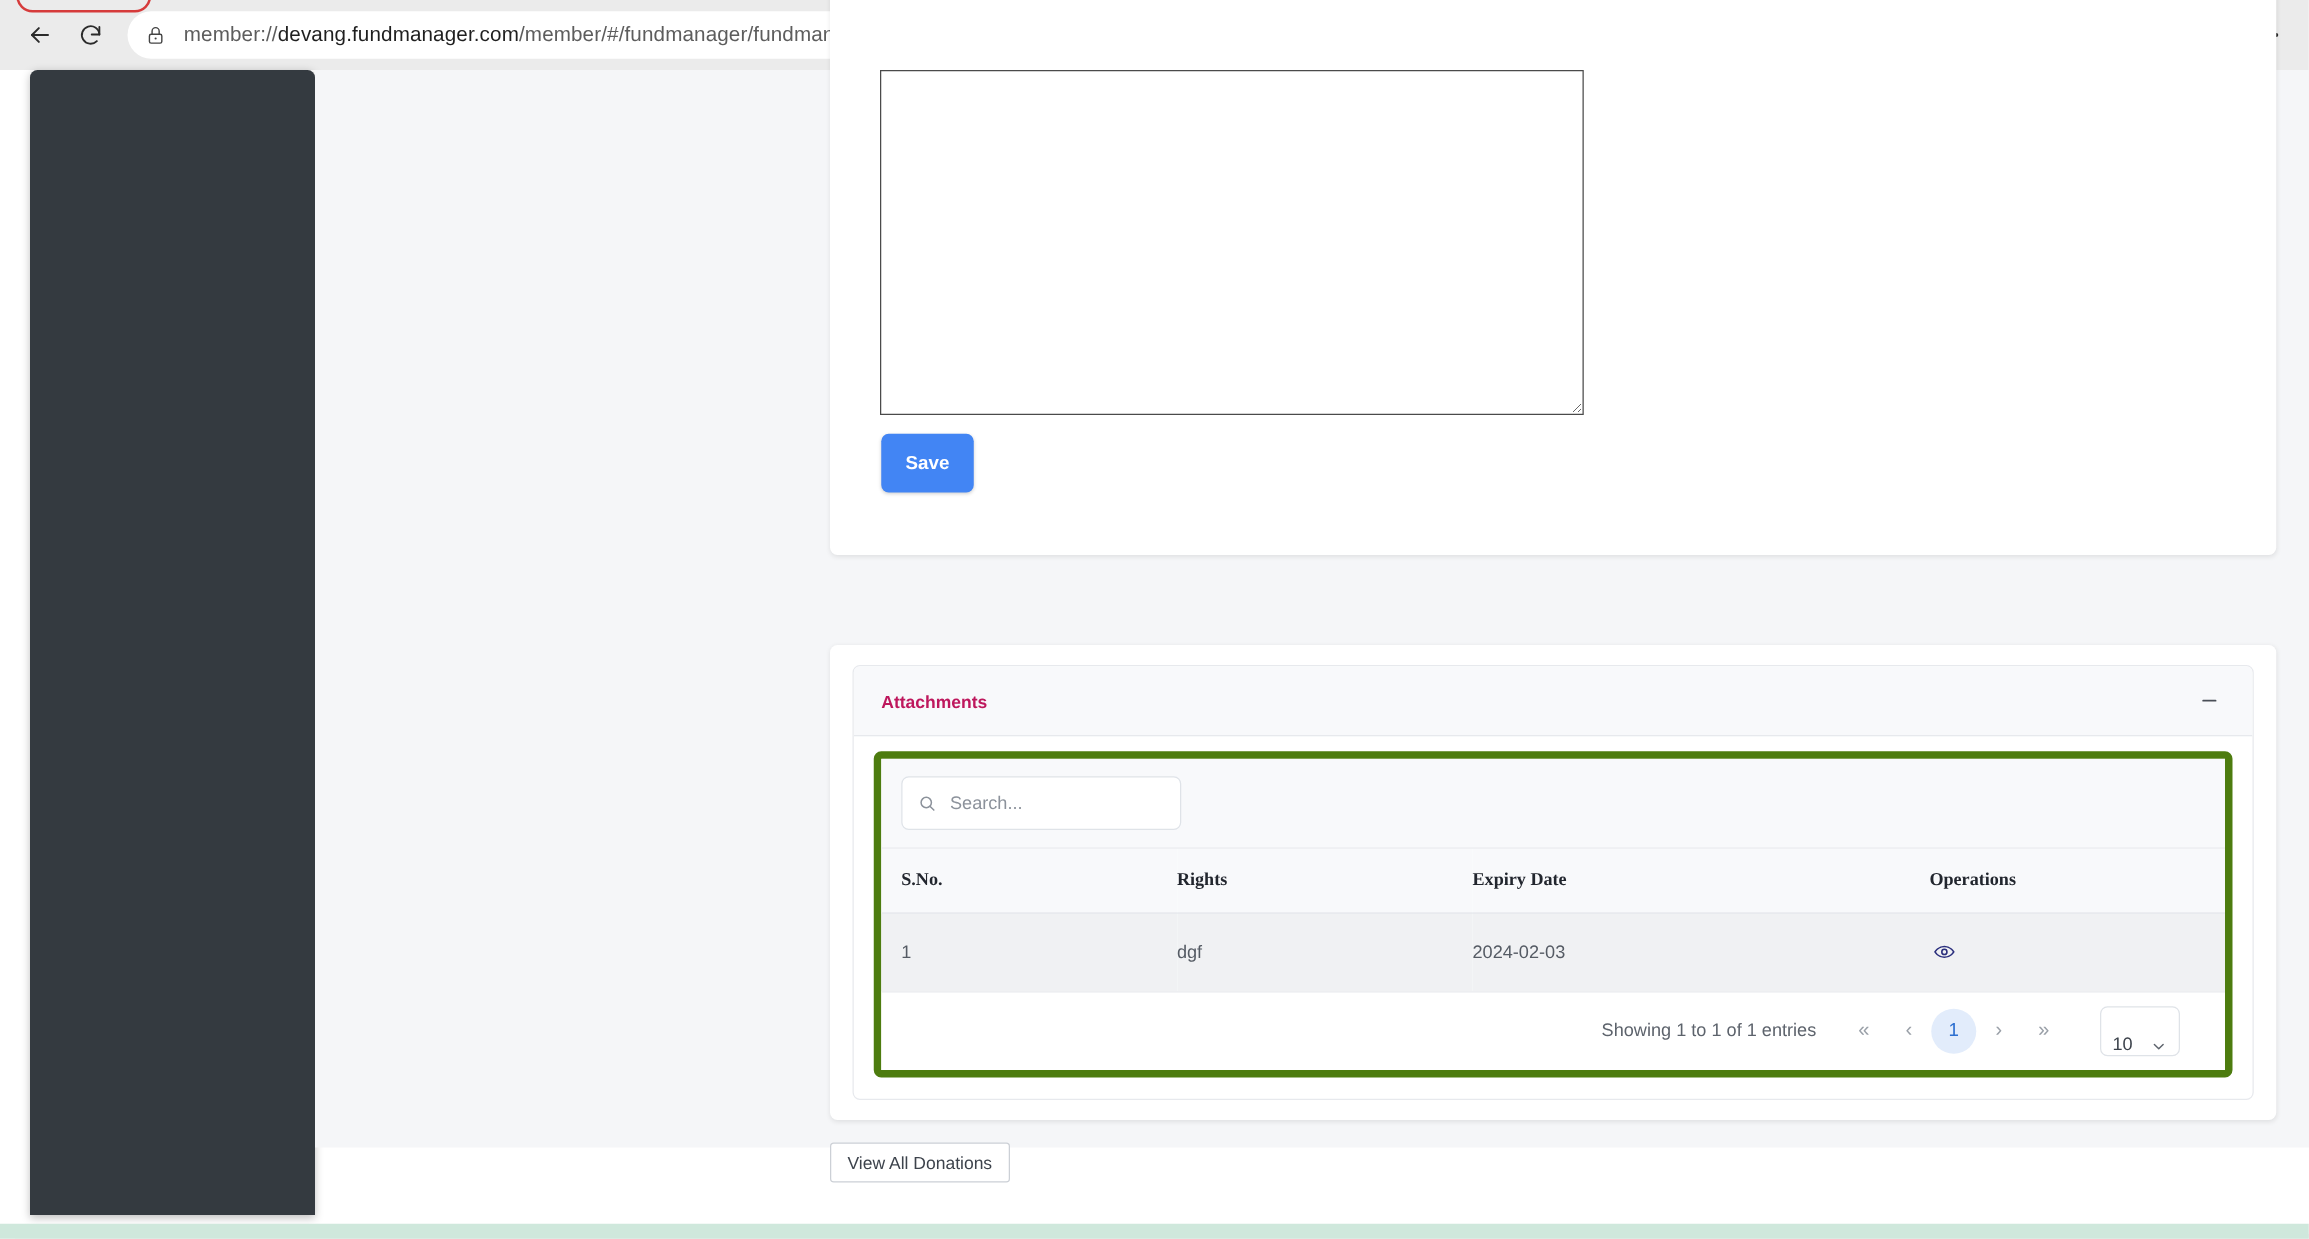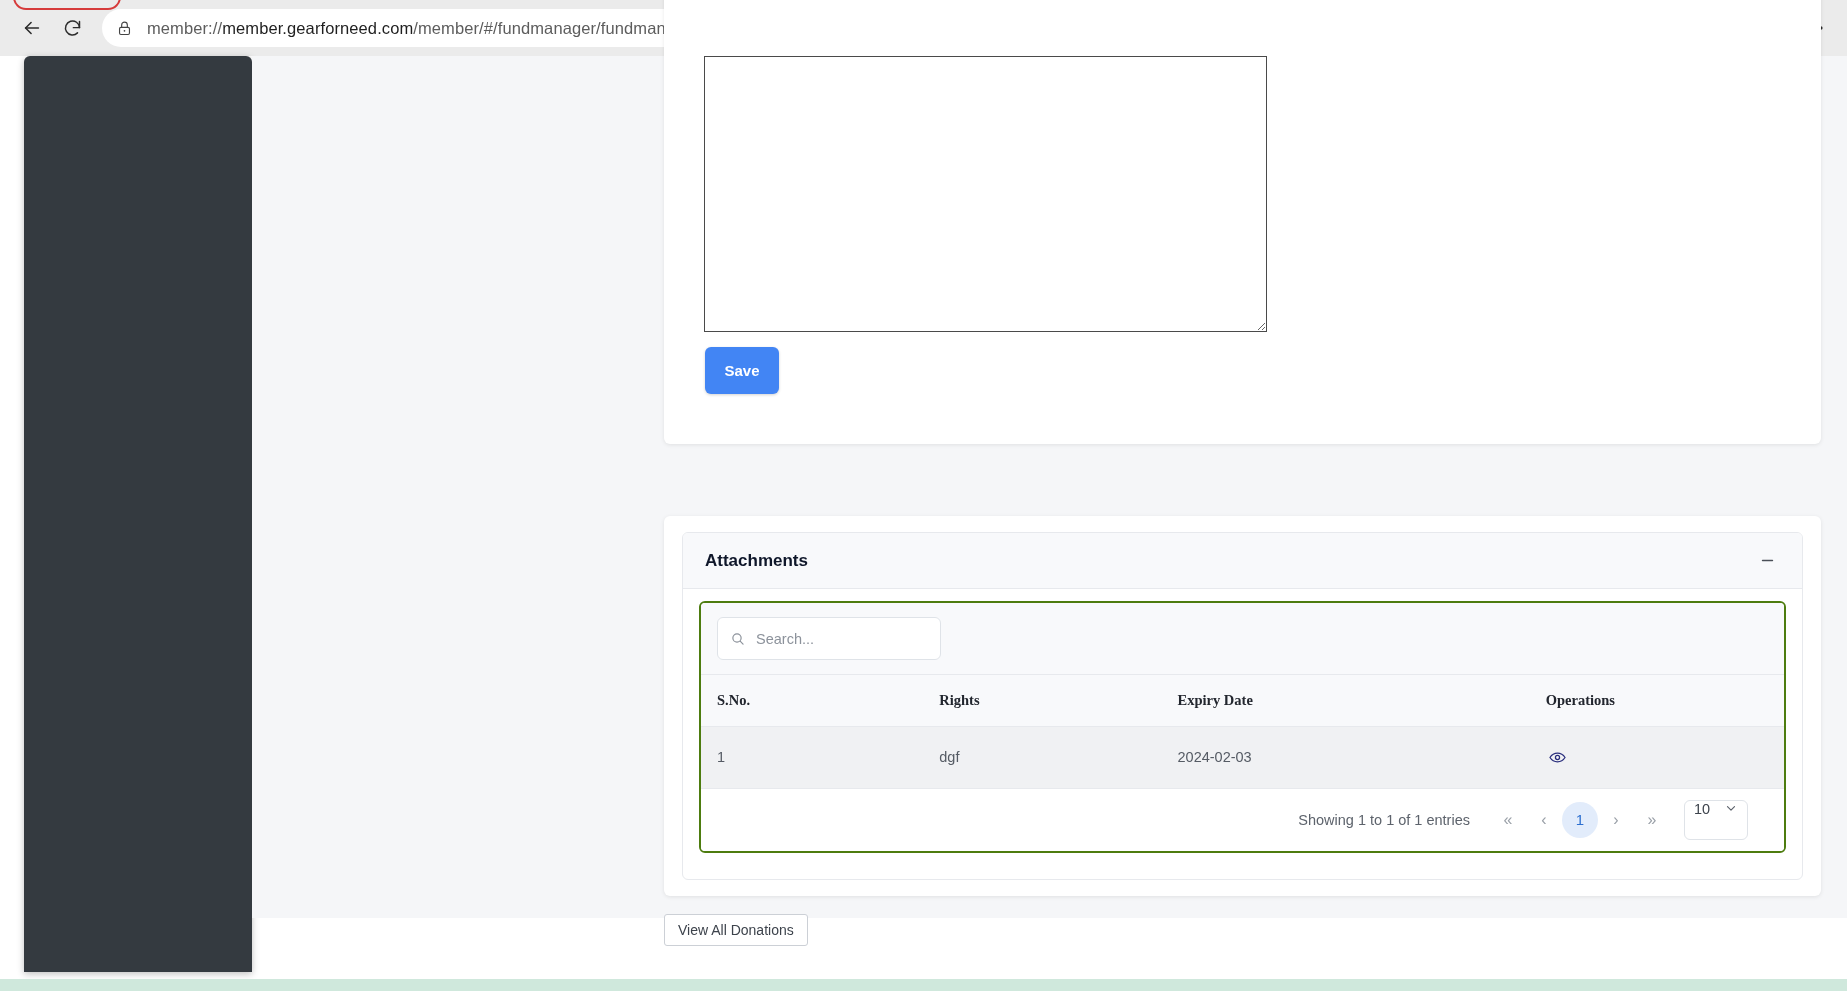--- a/index.html
+++ b/index.html
@@ -162,34 +162,34 @@
   }
   #attachments-header {
     height: 56px;
     background: #f8f9fb;
     border-bottom: 1px solid #e7e9ed;
     display: flex;
     align-items: center;
     padding: 0 22px;
   }
   #attachments-title {
-    font-size: 17px;
+    font-size: 14px;
     font-weight: 700;
-    color: #0f172a;
+    color: #be185d;
   }
   #collapse-button {
     margin-left: auto;
     width: 26px; height: 26px;
     display: flex; align-items: center; justify-content: center;
     color: #4a4f57;
     cursor: pointer;
   }
   #table-wrap {
     margin: 12px 16px 0 16px;
-    border: 2px solid #4d7c0f;
+    border: 6px solid #4d7c0f;
     border-radius: 6px;
     overflow: hidden;
   }
   #search-row {
     background: #f8f9fb;
     padding: 14px 16px;
     border-bottom: 1px solid #e7e9ed;
   }
   #search-box {
     width: 224px;
@@ -264,27 +264,27 @@
     cursor: pointer;
     border-radius: 50%;
     line-height: 1;
   }
   .page-btn.current {
     background: #e2ecfb;
     color: #2d6fd0;
     font-size: 15px;
   }
   #page-size-select {
-    margin-left: 14px;
+    margin-left: 27px;
     width: 64px; height: 40px;
     border: 1px solid #dfe3e8;
     border-radius: 6px;
     background: #ffffff;
     display: flex;
-    align-items: flex-start;
+    align-items: flex-end;
     justify-content: space-between;
     padding: 0 9px;
     cursor: pointer;
   }
   #page-size-value { font-size: 14.5px; color: #3d434c; }
 
   #view-all-donations {
     position: absolute;
     top: 858px;
     left: 412px;
@@ -370,21 +370,21 @@
     </div>
 
     <div id="omnibox">
       <span id="lock-icon">
         <svg width="17" height="17" viewBox="0 0 24 24" fill="none" stroke="currentColor" stroke-width="1.6">
           <rect x="5" y="10.5" width="14" height="10" rx="2"></rect>
           <path d="M8 10.5V7a4 4 0 0 1 8 0v3.5"></path>
           <circle cx="12" cy="15.3" r="1.2" fill="currentColor" stroke="none"></circle>
         </svg>
       </span>
-      <span id="url-text"><span>member://</span><span class="url-dark">member.gearforneed.com</span><span>/member/#/fundmanager/fundmangerprofile</span></span>
+      <span id="url-text"><span>member://</span><span class="url-dark">devang.fundmanager.com</span><span>/member/#/fundmanager/fundmangerprofile</span></span>
       <span id="omnibox-actions">
         <span class="nav-btn">
           <svg width="20" height="20" viewBox="0 0 24 24" fill="none" stroke="#5b5b5b" stroke-width="1.6" stroke-linecap="round">
             <circle cx="11" cy="11" r="6.5"></circle>
               <path d="M16 16l4.5 4.5"></path>
               <path d="M8.3 11h5.4"></path>
           </svg>
         </span>
         <span class="nav-btn">
           <svg width="21" height="21" viewBox="0 0 24 24" fill="none" stroke="#5b5b5b" stroke-width="1.5" stroke-linecap="round">

